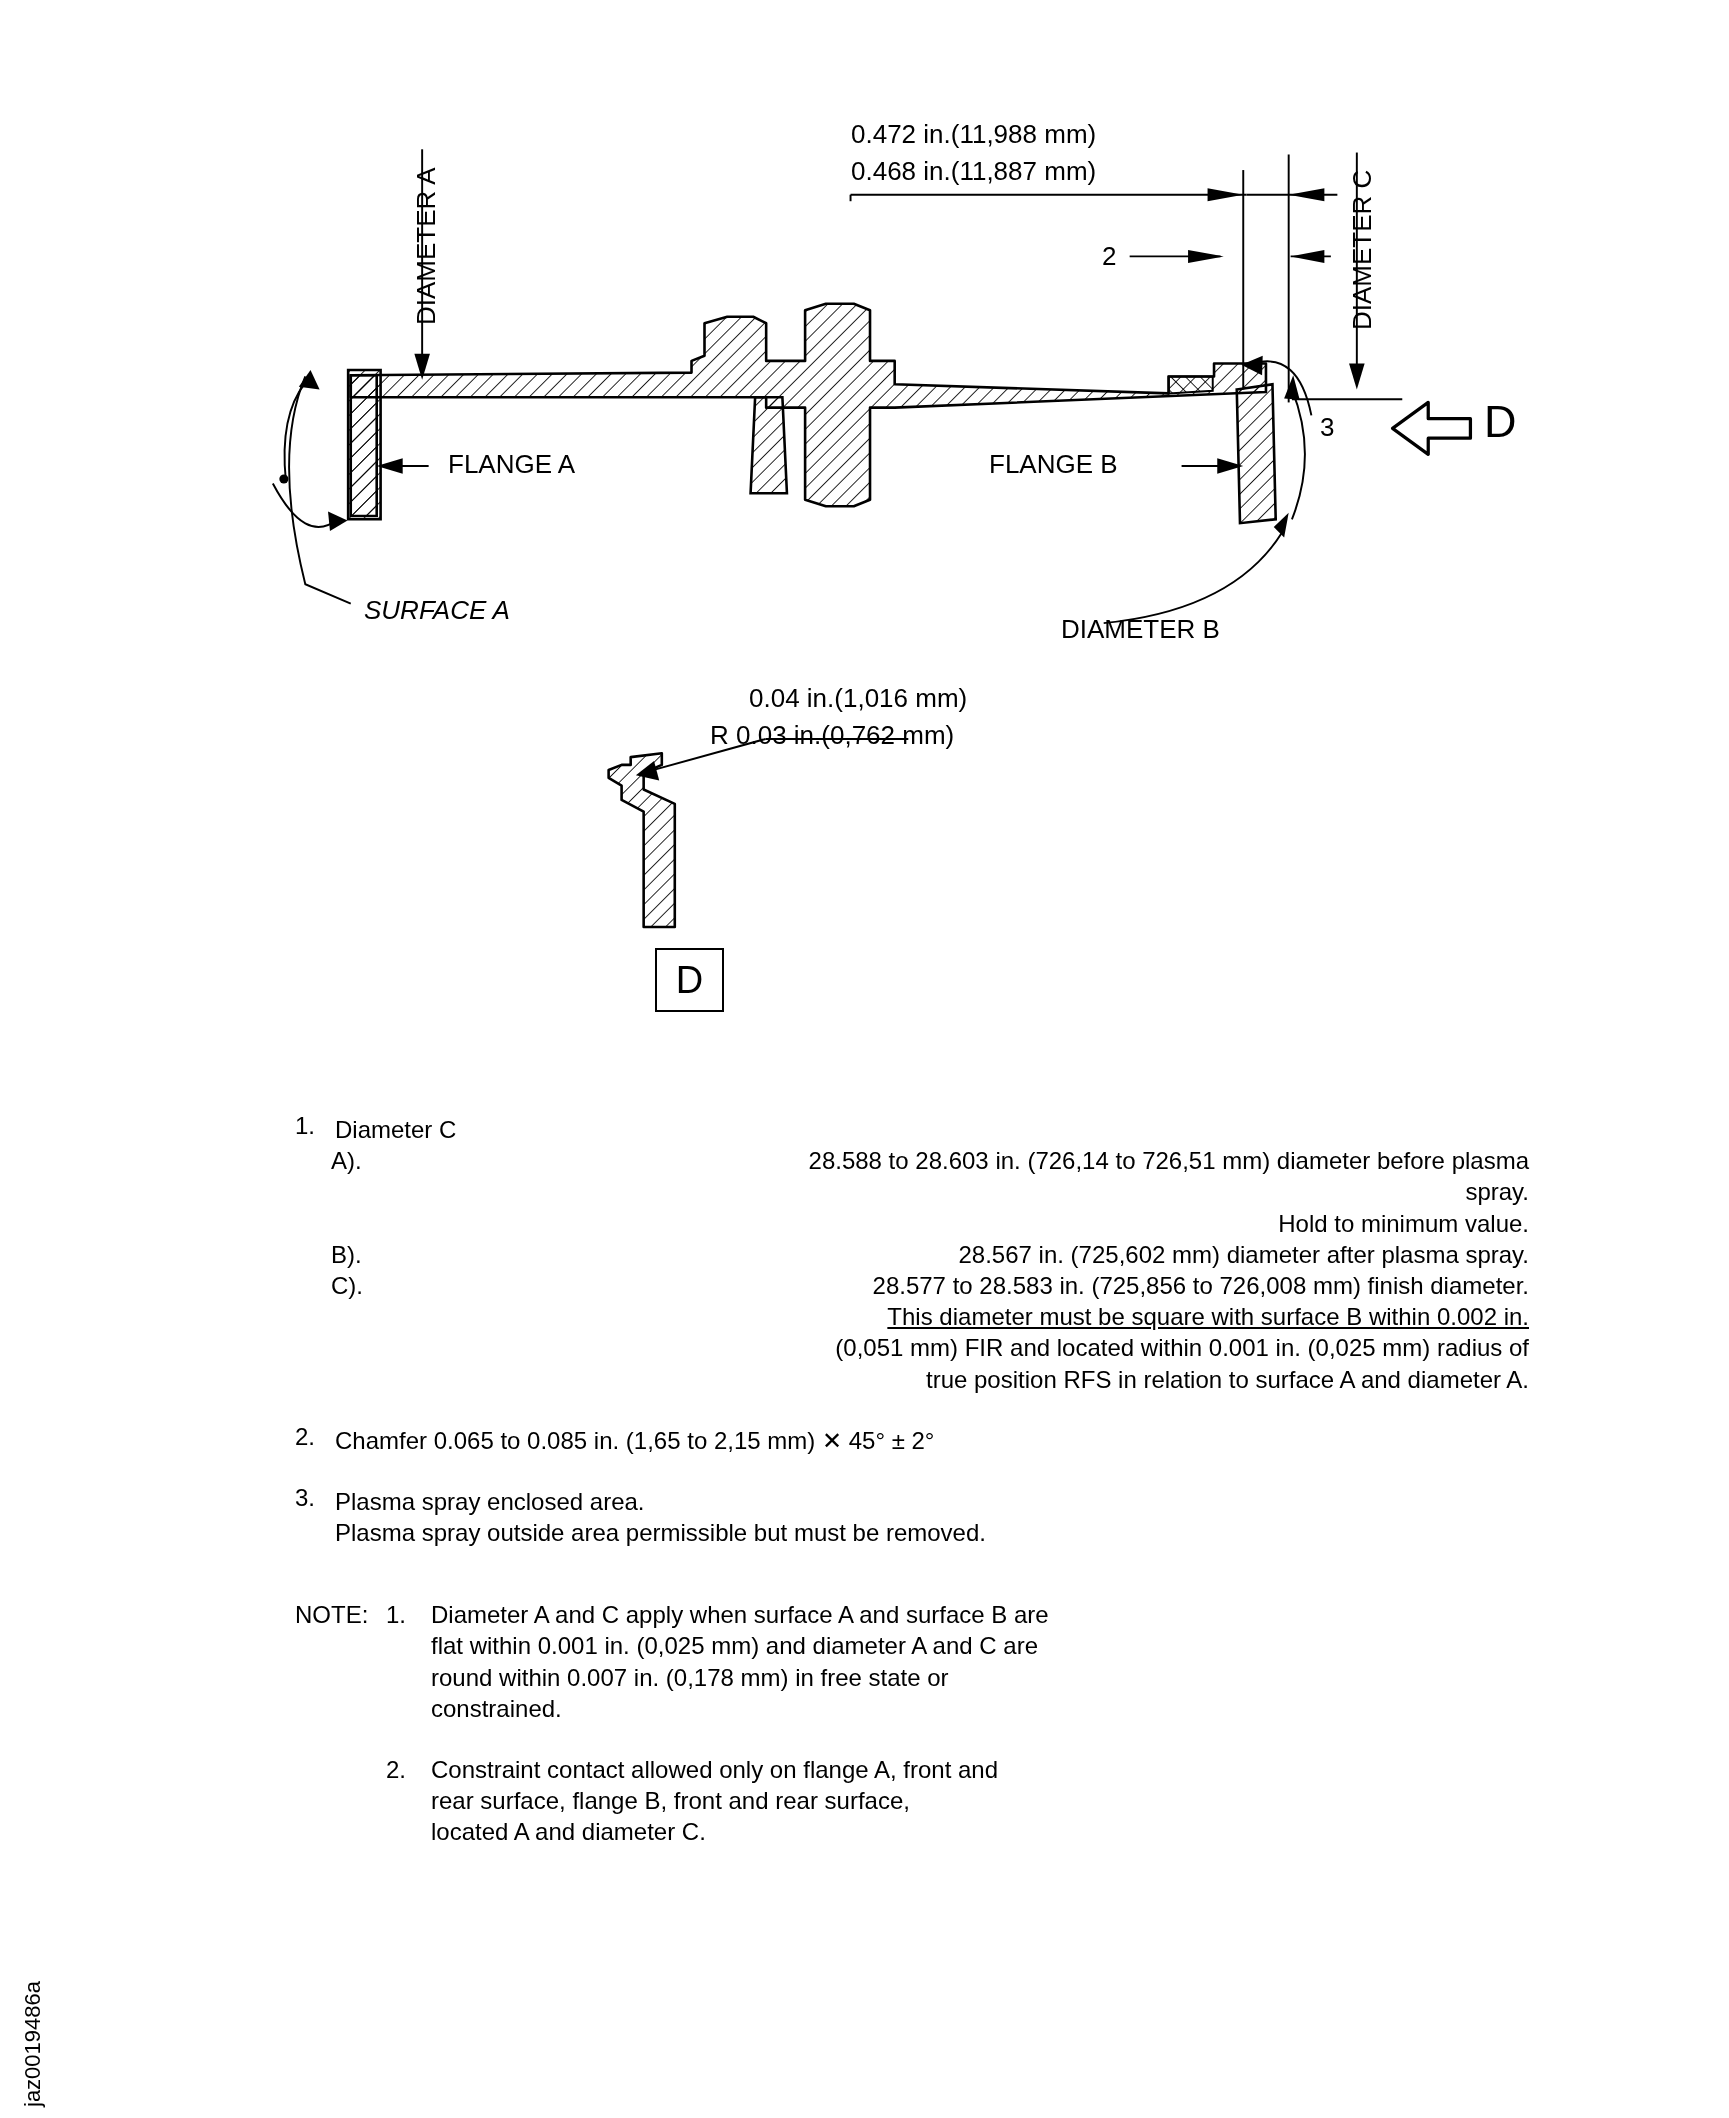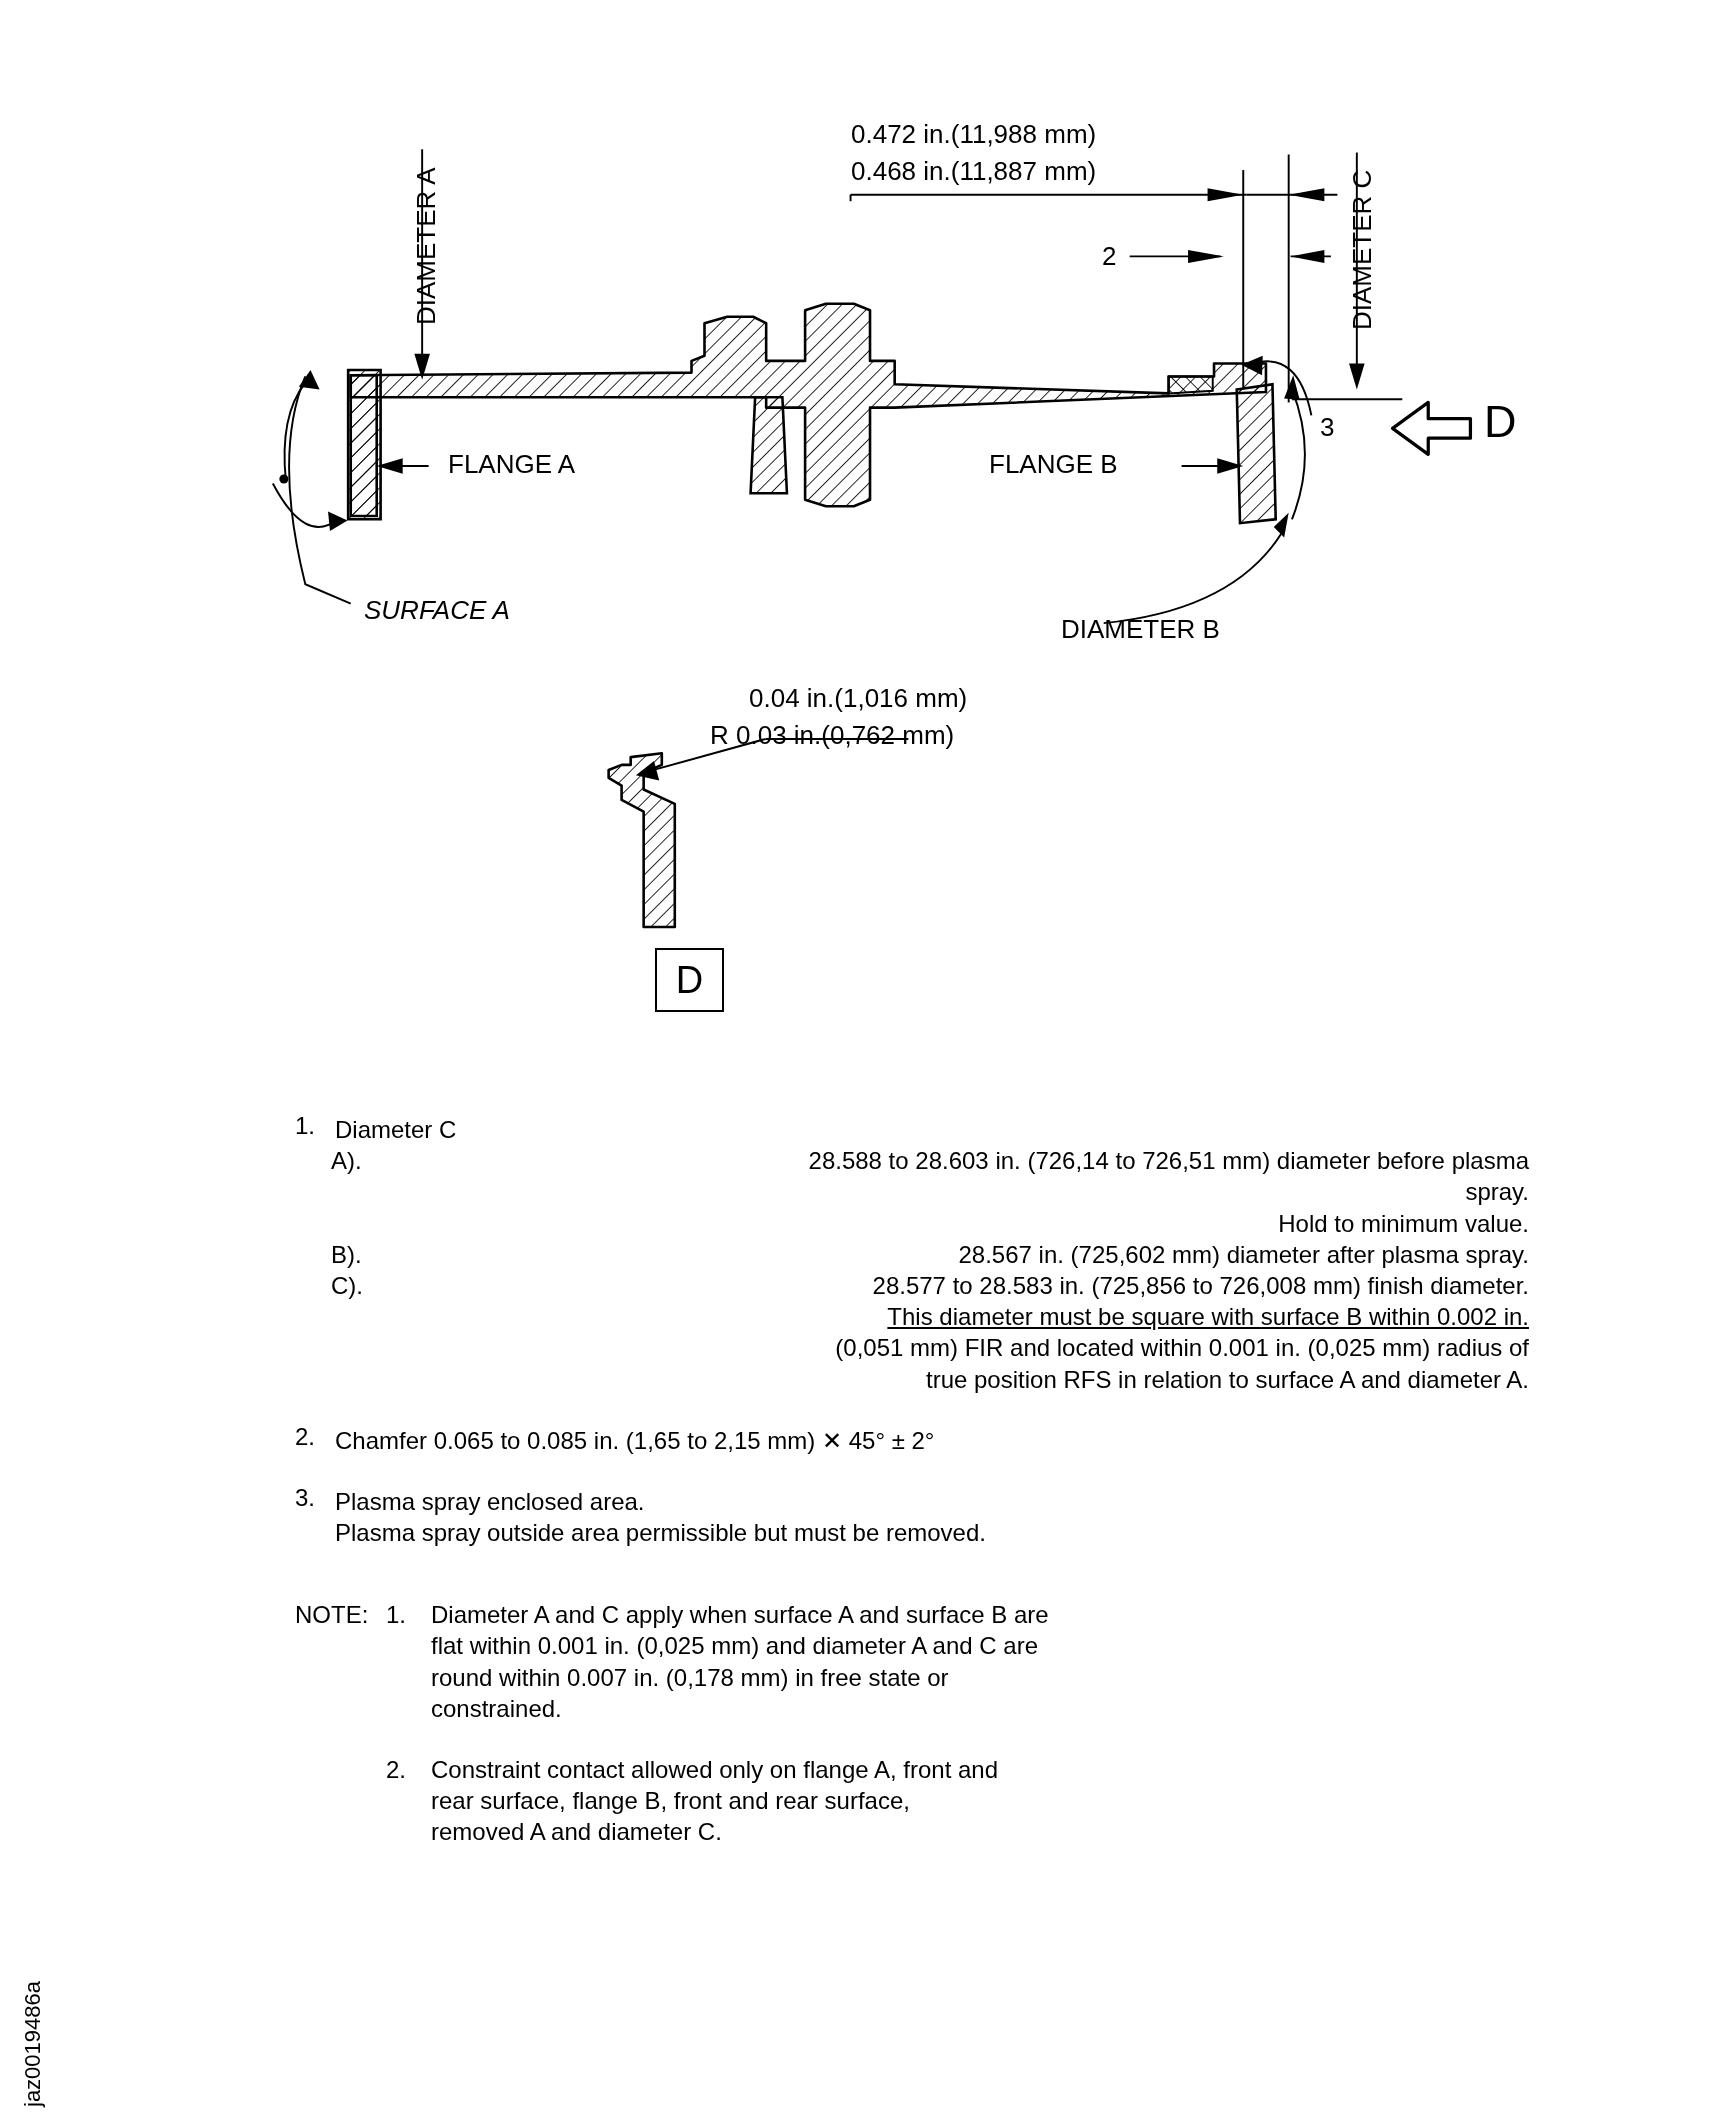--- a/index.html
+++ b/index.html
@@ -282,20 +282,20 @@
   </div>
 
   <div class="gap-m"></div>
 
   <div class="note-row">
     <div class="note-label"></div>
     <div class="note-n2">2.</div>
     <div class="note-body">
       <div>Constraint contact allowed only on flange A, front and</div>
       <div>rear surface, flange B, front and rear surface,</div>
-      <div>removed A and diameter C.</div>
+      <div>located A and diameter C.</div>
     </div>
   </div>
 
 </div>
 
 <div id="side-code" class="txt">jaz0019486a</div>
 
 
 </body></html>

